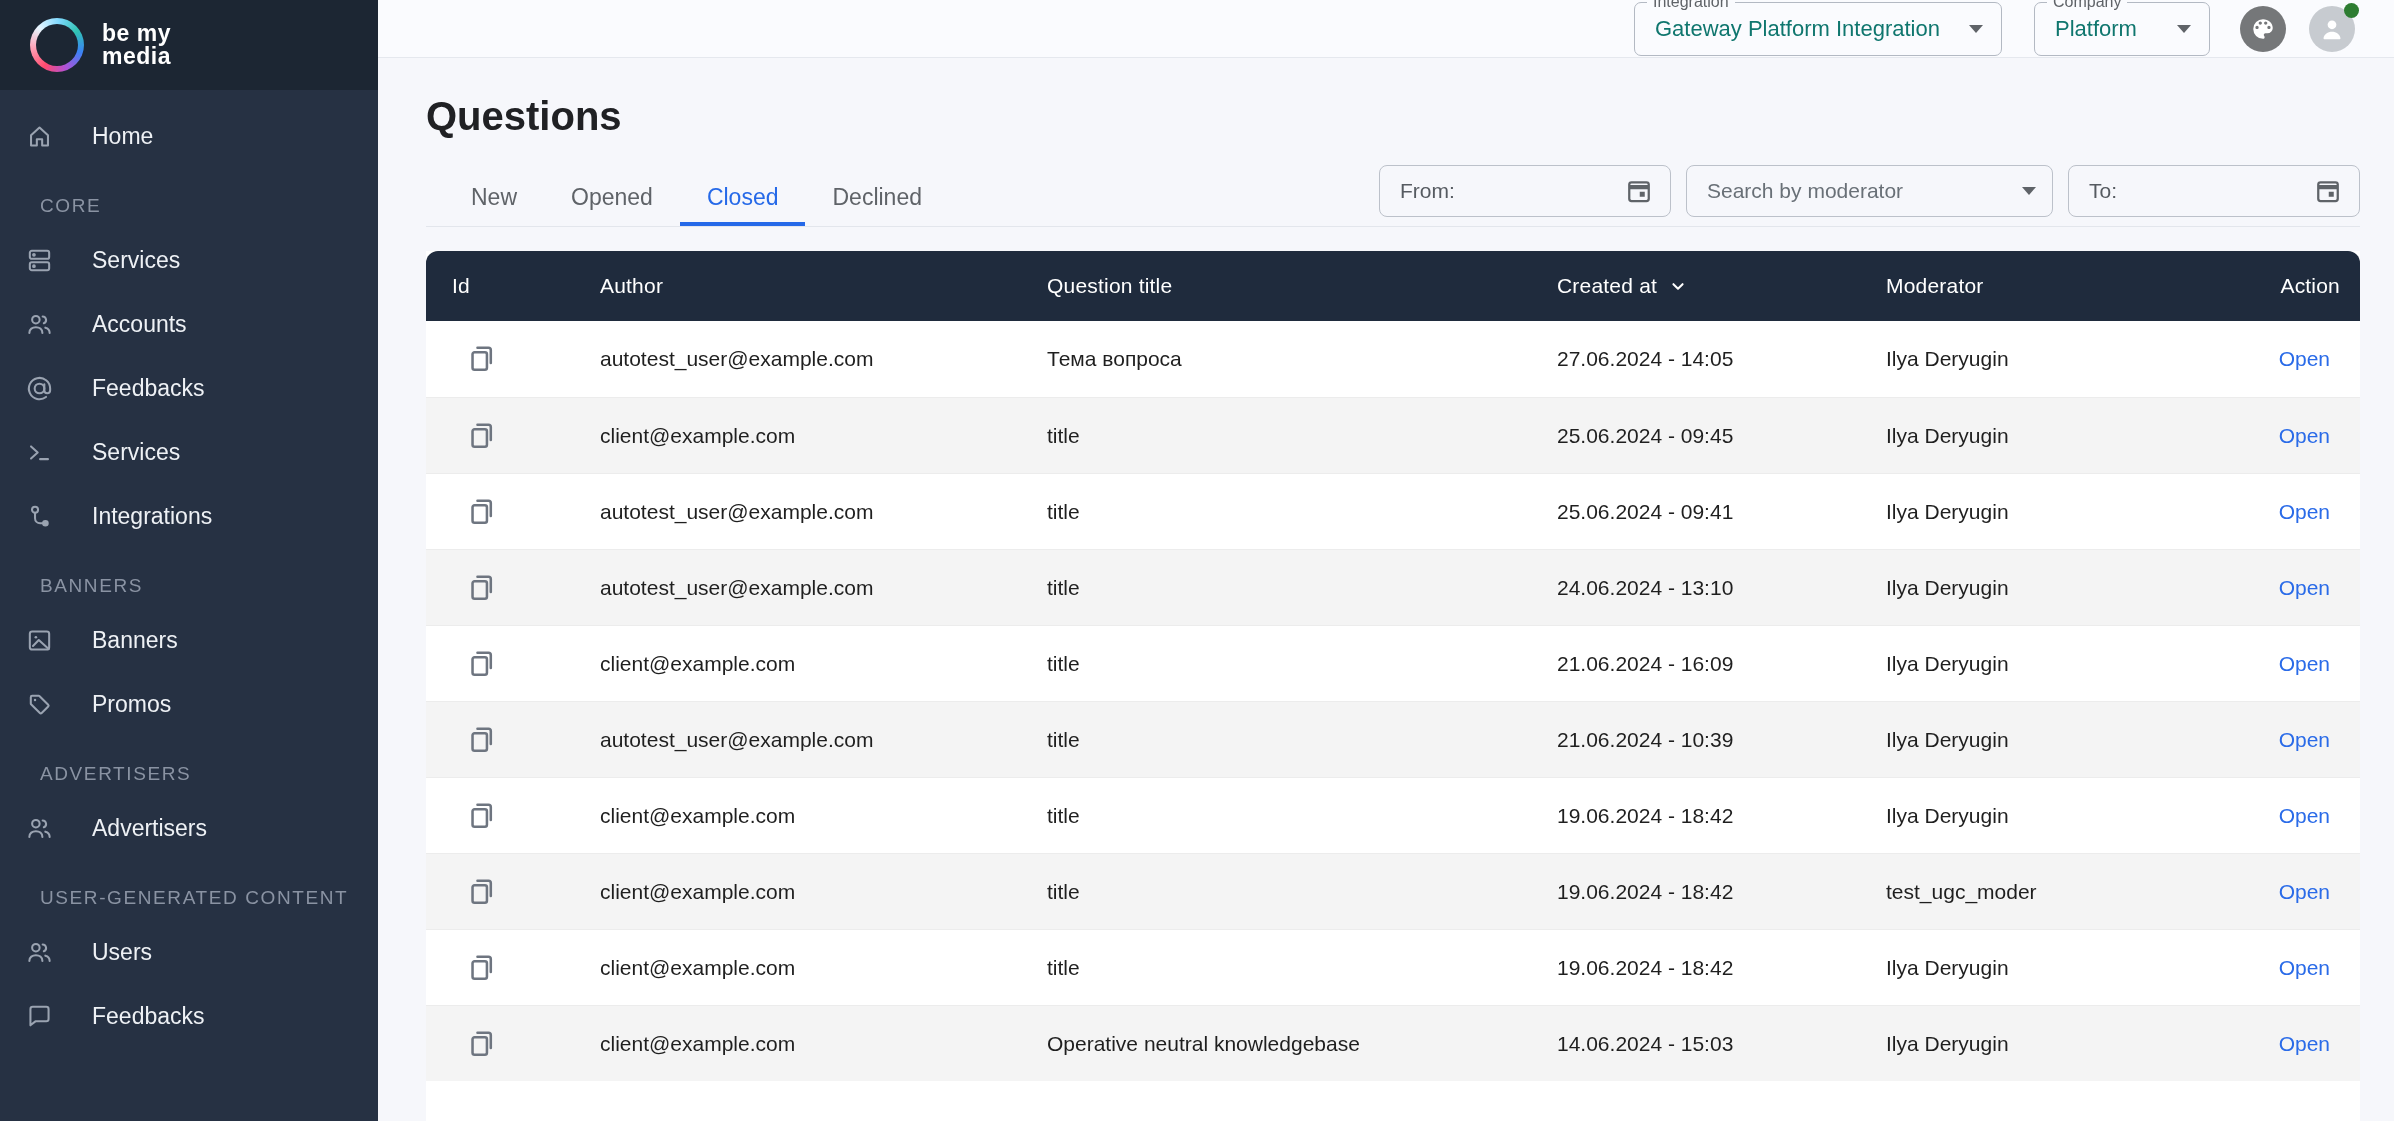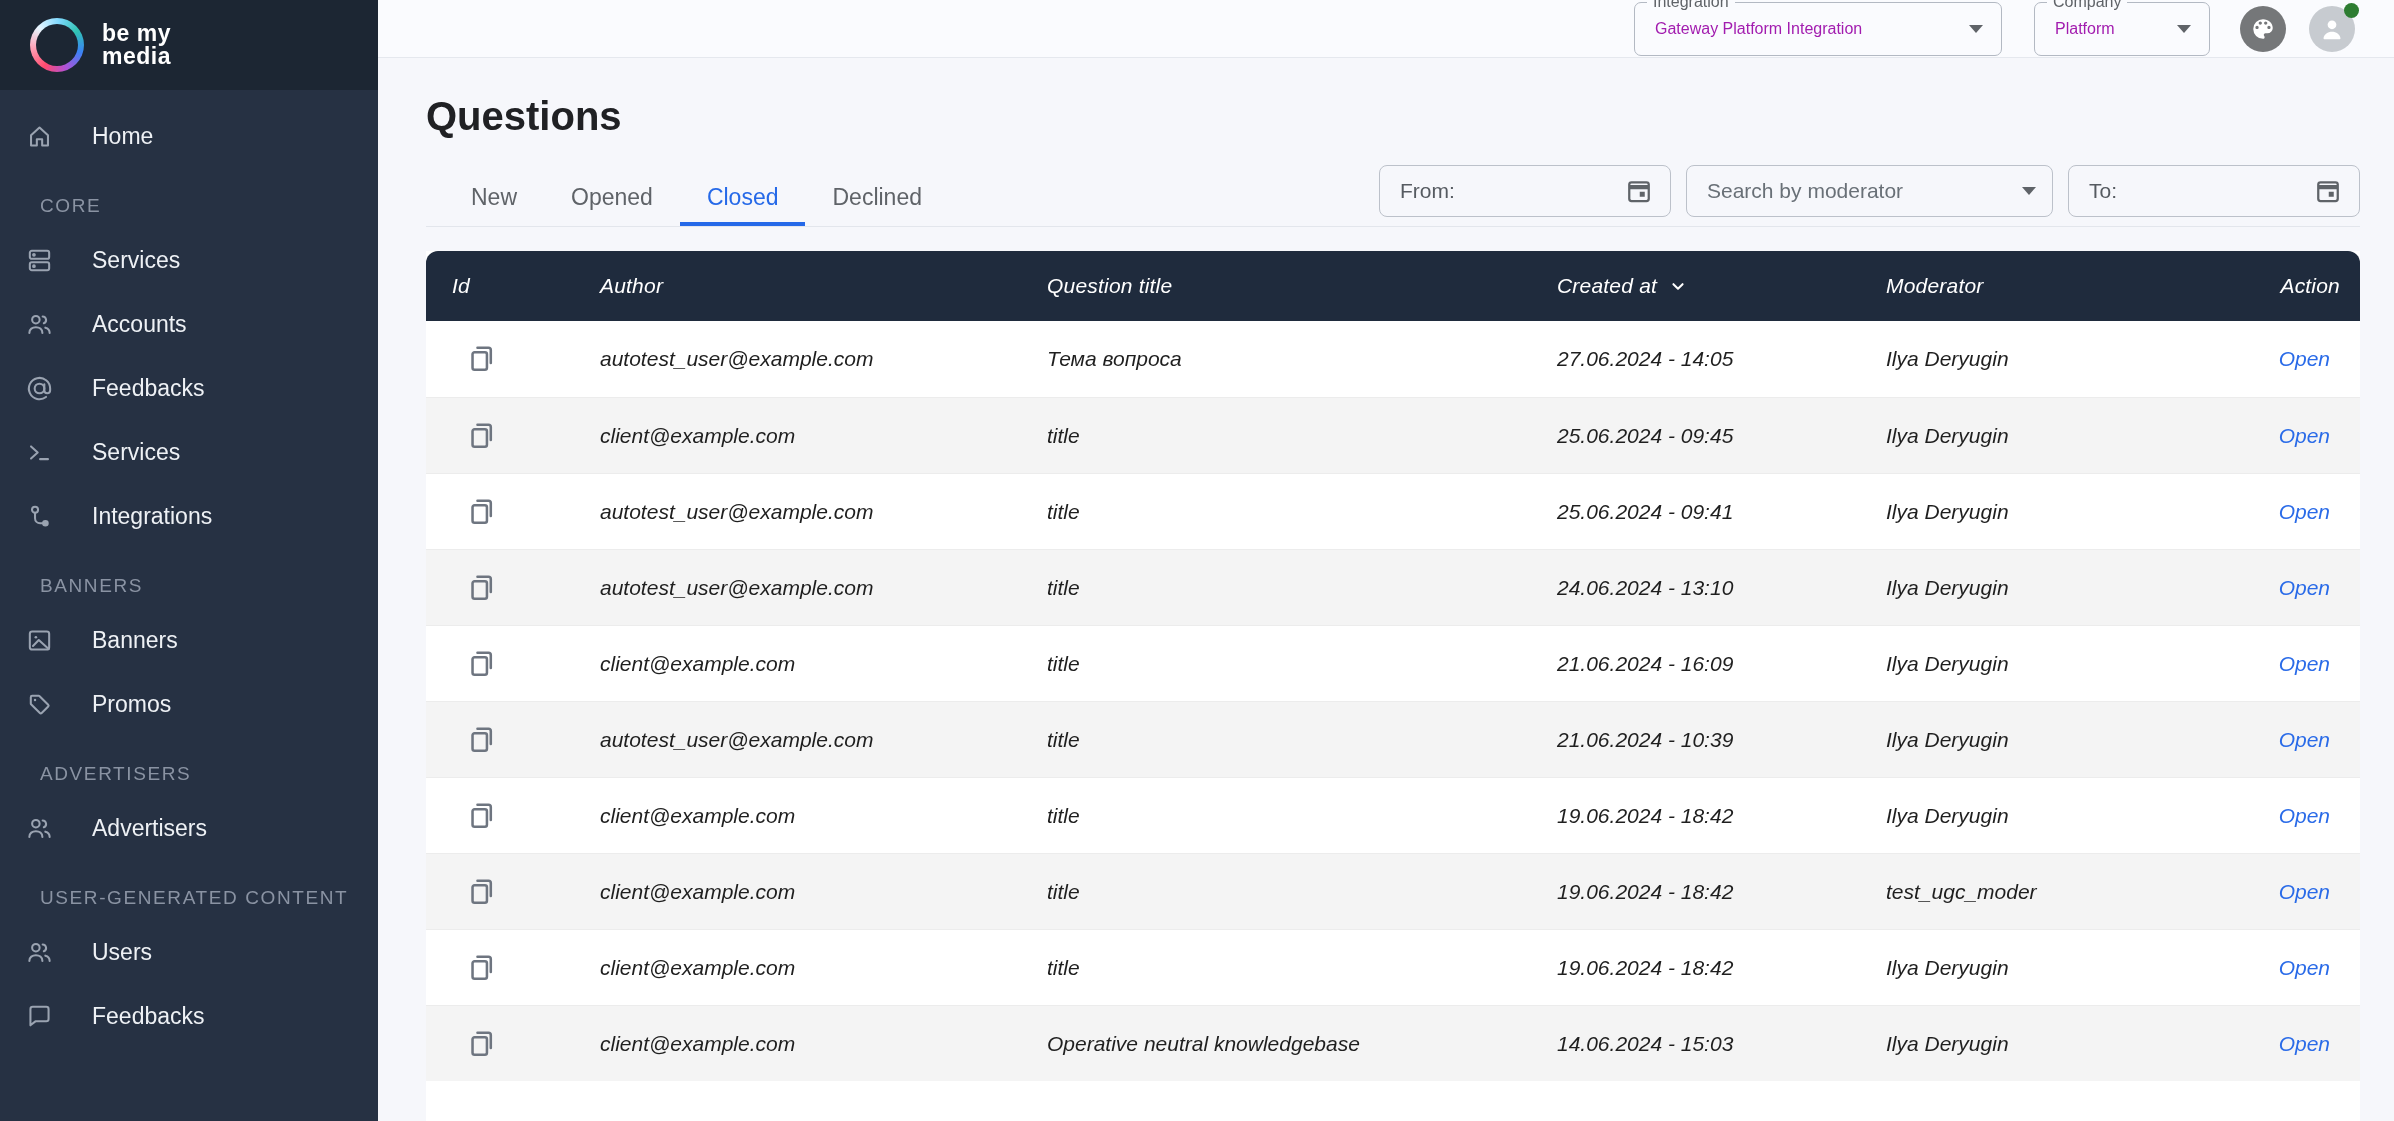--- a/index.html
+++ b/index.html
@@ -25,21 +25,21 @@
 
   
   .main { flex:1; display:flex; flex-direction:column; background:#f6f7fb; }
 
   .topbar { height:78px; background:#fafbfe; border-bottom:1px solid #e5e8ee;
     display:flex; align-items:center; justify-content:flex-end; padding-right:39px; }
   .mui-select { position:relative; height:54px; border:1.5px solid #b3b9c3; border-radius:7px;
     display:flex; align-items:center; padding:0 18px 0 20px; background:transparent; cursor:pointer; }
   .mui-select .flabel { position:absolute; top:-10px; left:12px; font-size:16px; color:#5f6368;
     background:#fafbfe; padding:0 6px; }
-  .mui-select .value { font-size:16px; color:#a21caf; }
+  .mui-select .value { font-size:22px; color:#0f766e; }
   .mui-select.integration { width:368px; }
   .mui-select.company { width:176px; margin-left:32px; }
   .caret { width:0; height:0; border-left:7px solid transparent; border-right:7px solid transparent;
     border-top:8px solid #5f6368; margin-left:auto; }
   .round-btn { width:46px; height:46px; border-radius:50%; border:none; cursor:pointer;
     display:flex; align-items:center; justify-content:center; position:relative; }
   .palette-btn { background:#757779; margin-left:30px; }
   .avatar-btn { background:#c7cbd0; margin-left:23px; }
   .status-dot { position:absolute; top:-3px; right:-4px; width:15px; height:15px; border-radius:50%; }
 
@@ -53,21 +53,21 @@
     color:#5f6368; cursor:pointer; border-bottom:4px solid transparent; }
   .tab.active { color:#2569e8; border-bottom-color:#2569e8; }
   .filters { display:flex; gap:15px; margin-bottom:9px; }
   .filter-box { height:52px; border:1.5px solid #bcc1ca; border-radius:8px; display:flex; align-items:center;
     padding:0 16px 0 20px; color:#697077; font-size:21px; background:transparent; cursor:pointer; }
   .filter-box.moderator { width:367px; }
   .filter-box.date { width:292px; color:#565b61; }
   .filter-box .cal { margin-left:auto; }
 
   
-  .table-card { margin-top:24px;font-style:italic; }
+  .table-card { margin-top:24px; }
   table { width:1934px; border-collapse:separate; border-spacing:0; table-layout:fixed; background:#fff; }
   col.c-id{width:174px} col.c-author{width:447px} col.c-title{width:510px}
   col.c-created{width:329px} col.c-moder{width:280px} col.c-action{width:194px}
   thead th { background:#1f2b3d; color:#fff; font-size:21px; font-weight:500; height:70px;
     text-align:left; letter-spacing:.2px; }
   thead th:first-child { border-top-left-radius:12px; padding-left:26px; }
   thead th:last-child  { border-top-right-radius:12px; text-align:right; padding-right:20px; }
   th.sortable { cursor:pointer; }
   .th-flex { display:flex; align-items:center; gap:10px; }
   tbody td { height:76px; font-size:21px; color:#1f1f1f; border-top:1px solid #ececec; }

